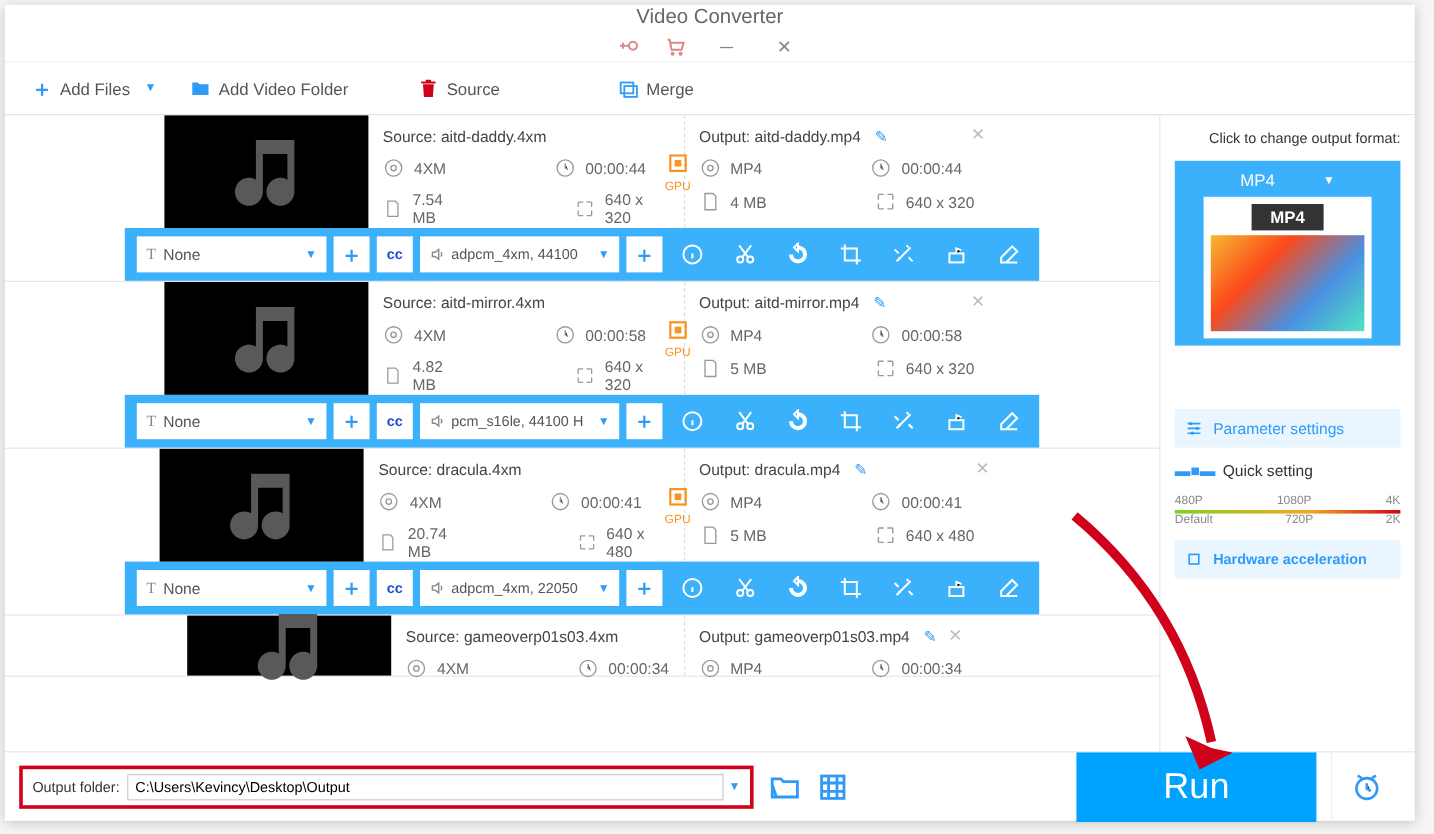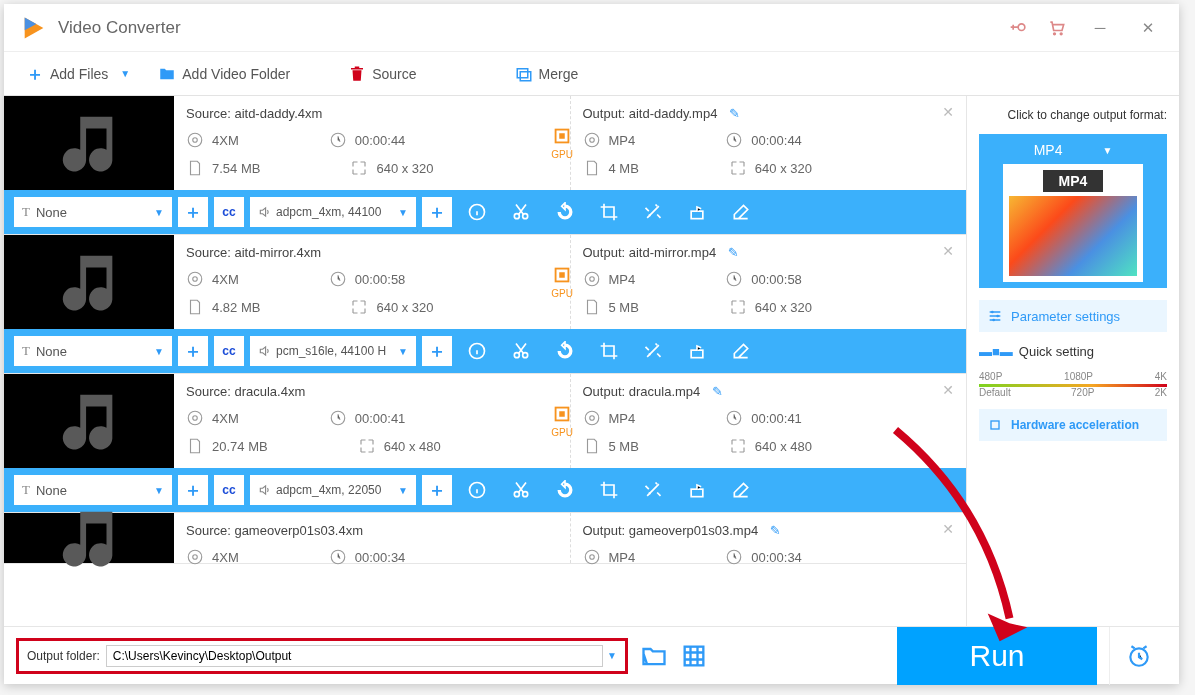--- a/index.html
+++ b/index.html
@@ -1,31 +1,31 @@
 <!DOCTYPE html>
 <html><head>
 <meta charset="utf-8">
 <style>
 * { box-sizing: border-box; margin: 0; padding: 0; font-family: -apple-system, "Segoe UI", Arial, sans-serif; }
 body { background: #f5f5f5; width: 1195px; height: 695px; overflow: hidden; position: relative; }
 .app { background: #fff; width: 1175px; height: 680px; margin: 4px; box-shadow: 0 2px 10px rgba(0,0,0,.2); display: flex; flex-direction: column; }
-.titlebar { height: 48px; display: flex; align-items: center; padding: 0 16px; border-bottom: 1px solid #eee; }
+.titlebar { height: 48px; display: flex; align-items: center; padding: 0 16px; border-bottom: 1px solid #eee; flex-direction: column; }
 .logo { width: 28px; height: 28px; margin-right: 10px; }
 .title { font-size: 17px; color: #666; flex: 1; }
 .tb-right { display: flex; gap: 18px; align-items: center; }
 .tb-icon { width: 20px; height: 20px; color: #d88; cursor: pointer; }
 .winbtn { width: 30px; height: 30px; display: flex; align-items: center; justify-content: center; color: #888; cursor: pointer; font-size: 15px; }
 .toolbar { height: 44px; display: flex; align-items: center; padding: 0 12px; border-bottom: 1px solid #e3e3e3; gap: 8px; }
 .tbtn { display: flex; align-items: center; gap: 6px; padding: 4px 10px; color: #555; font-size: 14px; cursor: pointer; }
 .tbtn .ic { width: 18px; height: 18px; }
 .plus-blue { color: #2f9af7; font-weight: bold; font-size: 18px; }
 .dd-caret { color: #2f9af7; font-size: 10px; margin-left: 6px; }
 .main { flex: 1; display: flex; overflow: hidden; }
 .list { flex: 1; overflow: hidden; display: flex; flex-direction: column; border-right: 1px solid #e6e6e6; }
-.item { display: flex; flex-direction: column; border-bottom: 1px solid #e6e6e6; position: relative; }
+.item { display: flex; flex-direction: column; border-bottom: 1px solid #e6e6e6; position: relative; align-items: center; }
 .item-top { display: flex; height: 94px; }
 .thumb { width: 170px; background: #000; position: relative; }
 .note-icon { position: absolute; left: 50%; top: 50%; transform: translate(-50%,-50%); width: 70px; height: 70px; }
 .info { flex: 1; display: flex; position: relative; }
 .src, .out { flex: 1; padding: 10px 12px; display: flex; flex-direction: column; gap: 10px; }
 .out { border-left: 1px dashed #ddd; }
 .label { font-size: 13px; color: #444; }
 .metarow { display: flex; gap: 90px; }
 .meta { display: flex; align-items: center; gap: 8px; color: #666; font-size: 13px; }
 .meta .mi { width: 18px; height: 18px; color: #999; }
@@ -42,21 +42,21 @@
 .audsel { background: #fff; height: 30px; width: 166px; display: flex; align-items: center; padding: 0 8px; font-size: 12px; color: #555; }
 .audsel .caret { margin-left: auto; color: #2f9af7; font-size: 10px; }
 .baricon { width: 38px; height: 30px; display: flex; align-items: center; justify-content: center; color: #fff; cursor: pointer; }
 .sidebar { width: 212px; padding: 12px; display: flex; flex-direction: column; gap: 12px; overflow: hidden; }
 .side-label { font-size: 12px; color: #333; text-align: right; }
 .fmtbox { background: #3bb0fb; padding: 6px; text-align: center; cursor: pointer; }
 .fmtbox .fmttitle { color: #fff; font-size: 14px; padding: 2px 0 6px; display: flex; justify-content: center; align-items: center; gap: 40px; }
 .fmtimg { background: #fff; padding: 6px; width: 140px; margin: 0 auto; }
 .mp4badge { background: #333; color: #fff; width: 60px; text-align: center; padding: 3px 0; font-size: 14px; font-weight: bold; margin: 0 auto 4px; }
 .colorimg { height: 80px; background: linear-gradient(135deg,#f7b733,#fc4a1a,#4a90e2,#50e3c2); }
-.sidebtn { background: #eaf6ff; padding: 8px; font-size: 13px; color: #2f9af7; cursor: pointer; display: flex; align-items: center; gap: 8px; }
+.sidebtn { background: #eaf6ff; padding: 8px; font-size: 13px; color: #2f9af7; cursor: pointer; display: flex; align-items: center; gap: 8px; margin-top: 41px; }
 .qs-title { font-size: 13px; color: #333; display: flex; align-items: center; gap: 6px; }
 .qs-slider { position: relative; height: 26px; }
 .qs-ticks { display: flex; justify-content: space-between; font-size: 10px; color: #888; }
 .qs-line { height: 3px; background: linear-gradient(to right,#7ed321 0%,#f5a623 60%,#d0021b 100%); margin-top: 2px; }
 .hwbox { background: #eaf6ff; padding: 8px; font-size: 12px; color: #2f9af7; display: flex; align-items: center; gap: 8px; font-weight: bold; }
 .hwlogos { display: flex; gap: 6px; }
 .hwlogo { border: 1px solid #e3e3e3; padding: 4px 6px; font-size: 11px; display: flex; align-items: center; gap: 4px; }
 .footer { height: 58px; border-top: 1px solid #e6e6e6; display: flex; align-items: center; padding: 0 12px; gap: 12px; }
 .outfolder { display: flex; align-items: center; border: 3px solid #d0021b; padding: 4px 8px; flex: 0 0 612px; height: 36px; }
 .outfolder label { font-size: 12px; color: #333; margin-right: 6px; white-space: nowrap; }

